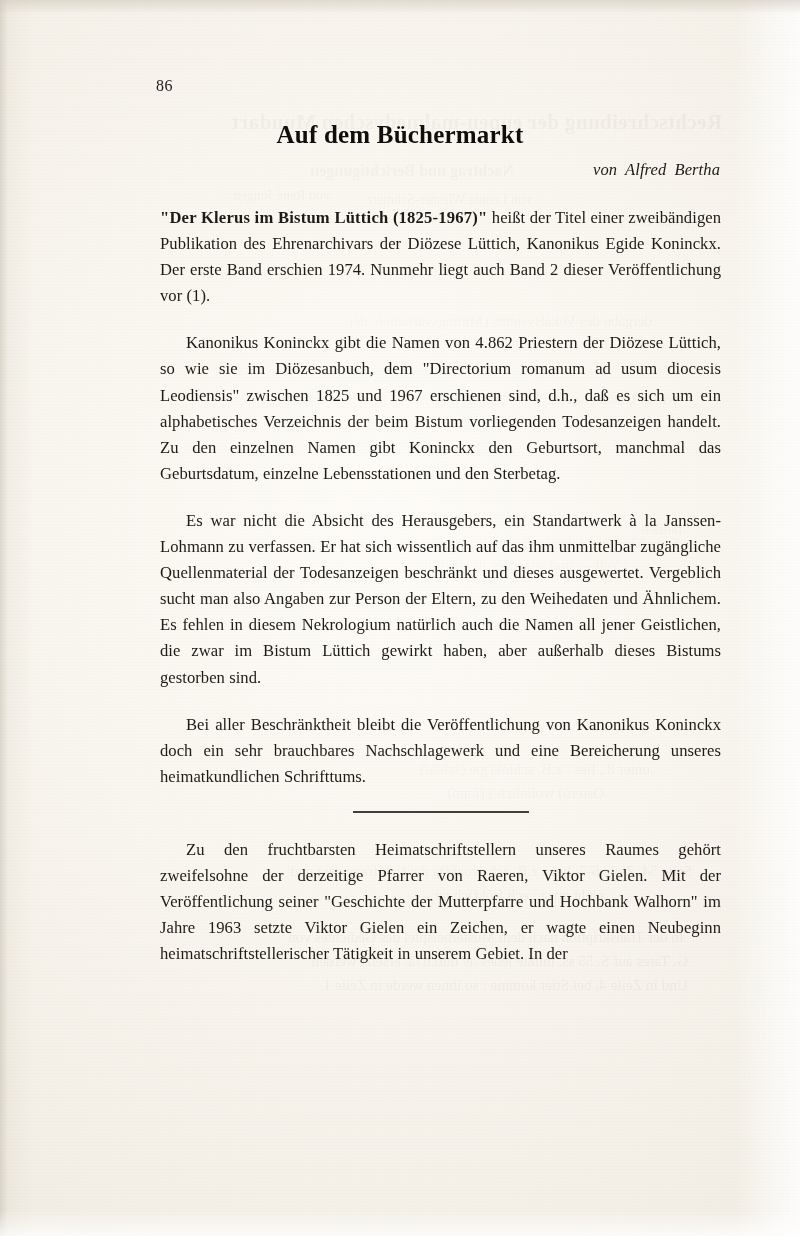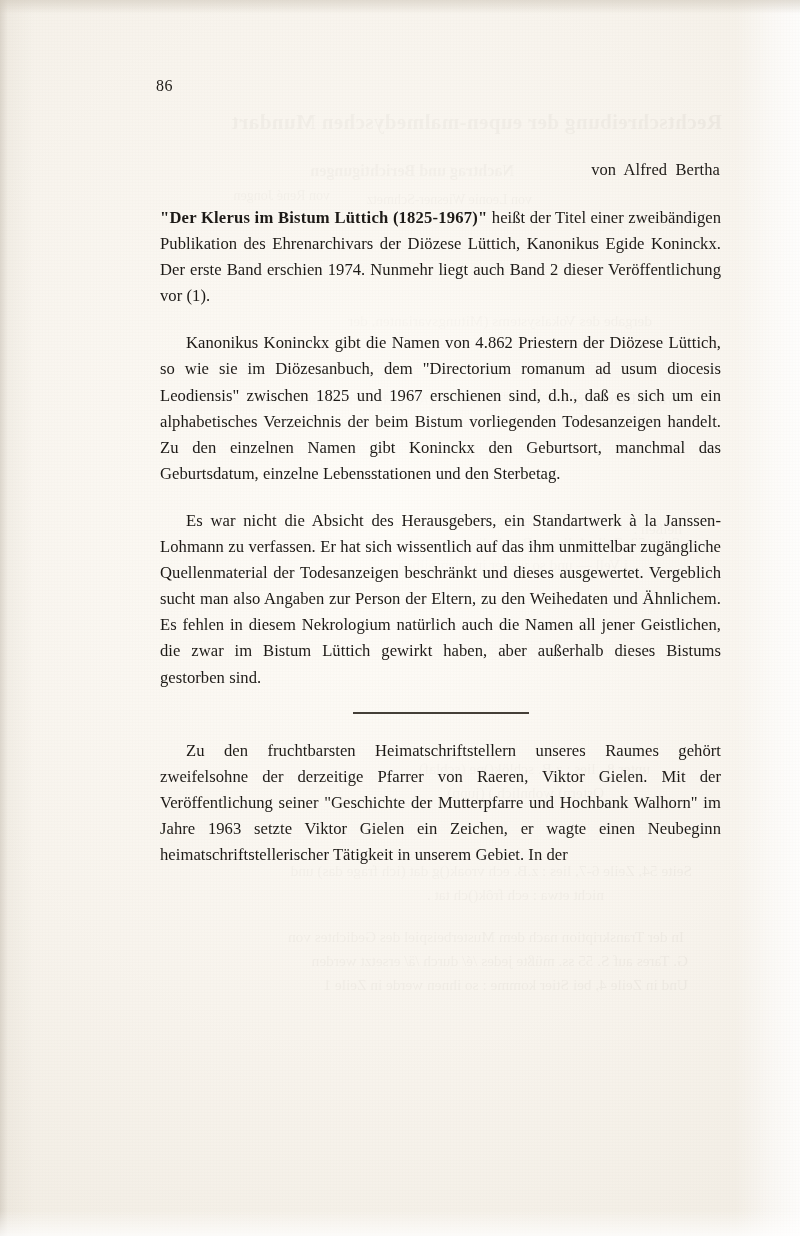--- a/index.html
+++ b/index.html
@@ -109,20 +109,21 @@
   }
 
   .byline {
     position: absolute;
     right: 80px;
     top: 160px;
     font-size: 16.5px;
     letter-spacing: .1px;
     word-spacing: 4px;
     color: #1d1a17;
+    font-style: italic;
   }
 
   .column {
     position: absolute;
     left: 160px;
     top: 205px;
     width: 561px;
   }
 
   p.para {
@@ -178,31 +179,33 @@
 
   <div class="paper-tone"></div>
   <div class="paper-grain"></div>
   <div class="edge-top"></div>
   <div class="edge-bottom"></div>
 
   <div id="content">
 
     <div class="folio">86</div>
 
+    <h1 class="doc-title">Auf dem Büchermarkt</h1>
 
     <div class="byline">von Alfred Bertha</div>
 
     <div class="column">
 
       <p class="para lead"><b>"Der Klerus im Bistum Lüttich (1825-1967)"</b><span> heißt der Titel einer zweibändigen Publikation des Ehrenarchivars der Diözese Lüttich, Kanonikus Egide Koninckx. Der erste Band erschien 1974. Nunmehr liegt auch Band 2 dieser Veröffentlichung vor (1).</span></p>
 
       <p class="para indent">Kanonikus Koninckx gibt die Namen von 4.862 Priestern der Diözese Lüttich, so wie sie im Diözesanbuch, dem "Directorium romanum ad usum diocesis Leodiensis" zwischen 1825 und 1967 erschienen sind, d.h., daß es sich um ein alphabetisches Verzeichnis der beim Bistum vorliegenden Todesanzeigen handelt. Zu den einzelnen Namen gibt Koninckx den Geburtsort, manchmal das Geburtsdatum, einzelne Lebensstationen und den Sterbetag.</p>
 
       <p class="para indent">Es war nicht die Absicht des Herausgebers, ein Standartwerk à la Janssen-Lohmann zu verfassen. Er hat sich wissentlich auf das ihm unmittelbar zugängliche Quellenmaterial der Todesanzeigen beschränkt und dieses ausgewertet. Vergeblich sucht man also Angaben zur Person der Eltern, zu den Weihedaten und Ähnlichem. Es fehlen in diesem Nekrologium natürlich auch die Namen all jener Geistlichen, die zwar im Bistum Lüttich gewirkt haben, aber außerhalb dieses Bistums gestorben sind.</p>
 
+      <p class="para indent">Bei aller Beschränktheit bleibt die Veröffentlichung von Kanonikus Koninckx doch ein sehr brauchbares Nachschlagewerk und eine Bereicherung unseres heimatkundlichen Schrifttums.</p>
 
       <div class="rule-wrap">
         <div class="rule"></div>
       </div>
 
       <p class="para indent">Zu den fruchtbarsten Heimatschriftstellern unseres Raumes gehört zweifelsohne der derzeitige Pfarrer von Raeren, Viktor Gielen. Mit der Veröffentlichung seiner "Geschichte der Mutterpfarre und Hochbank Walhorn" im Jahre 1963 setzte Viktor Gielen ein Zeichen, er wagte einen Neubeginn heimatschriftstellerischer Tätigkeit in unserem Gebiet. In der</p>
 
     </div>
   </div>
 </div>

